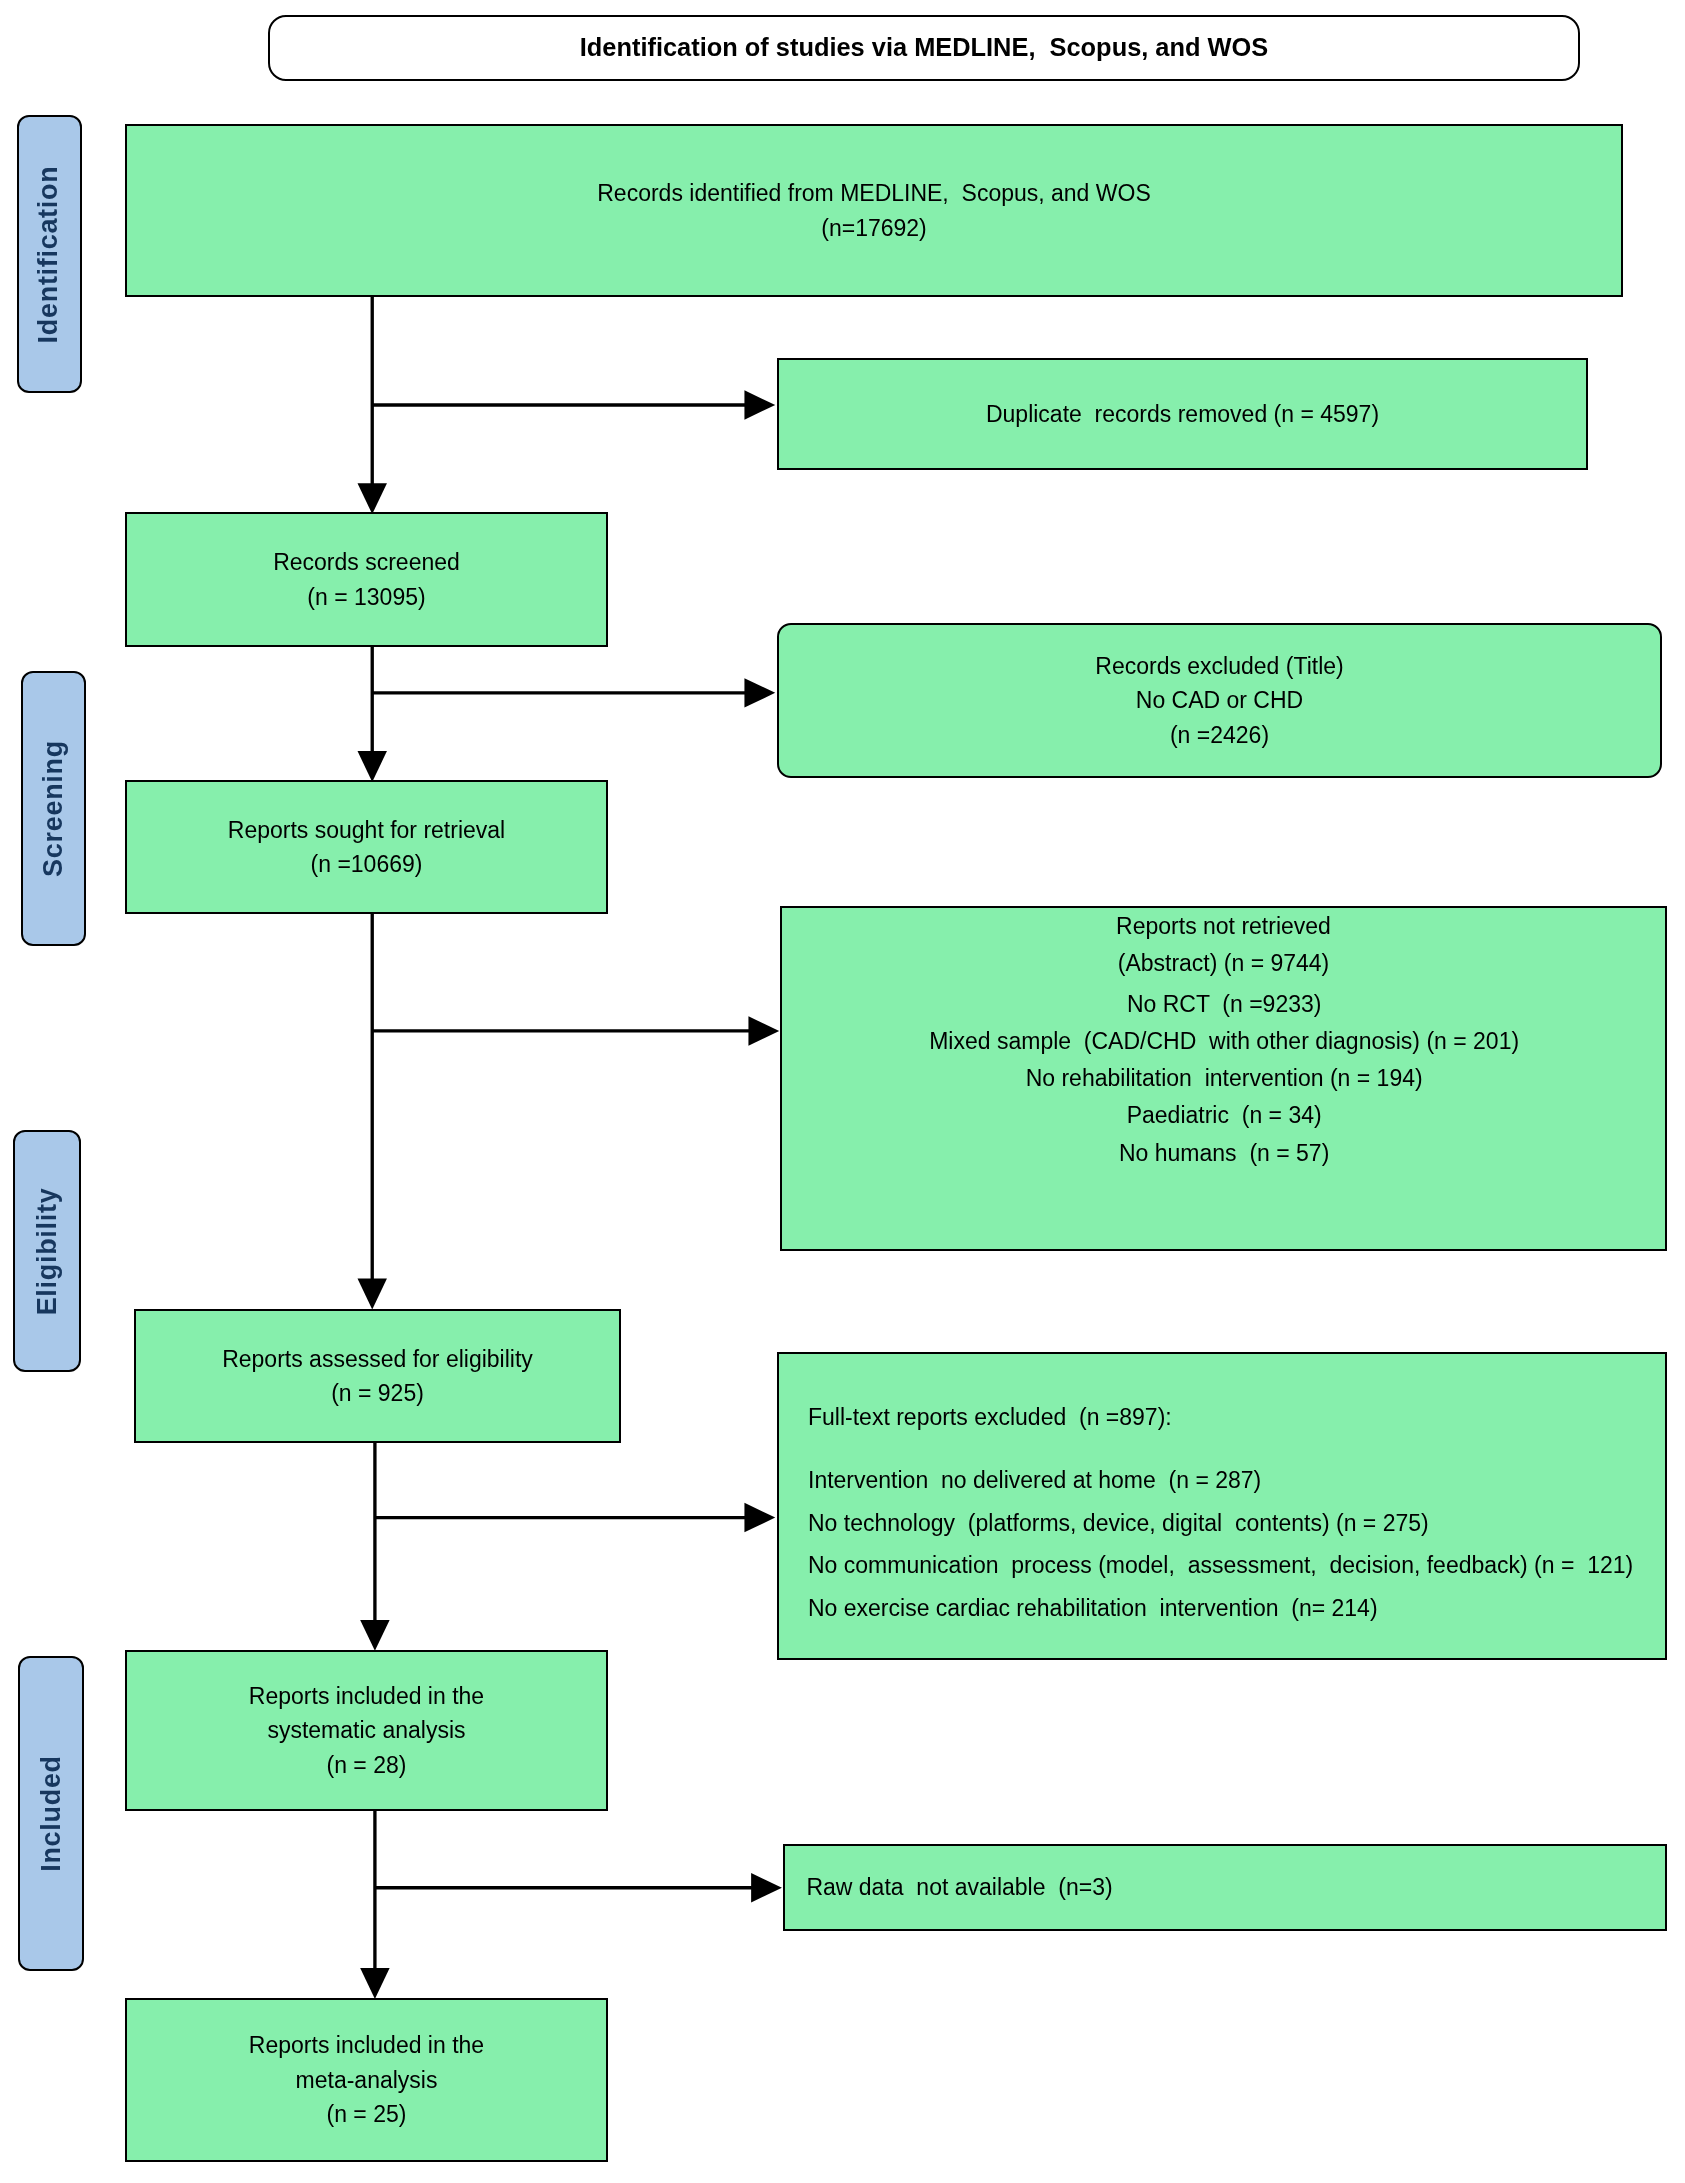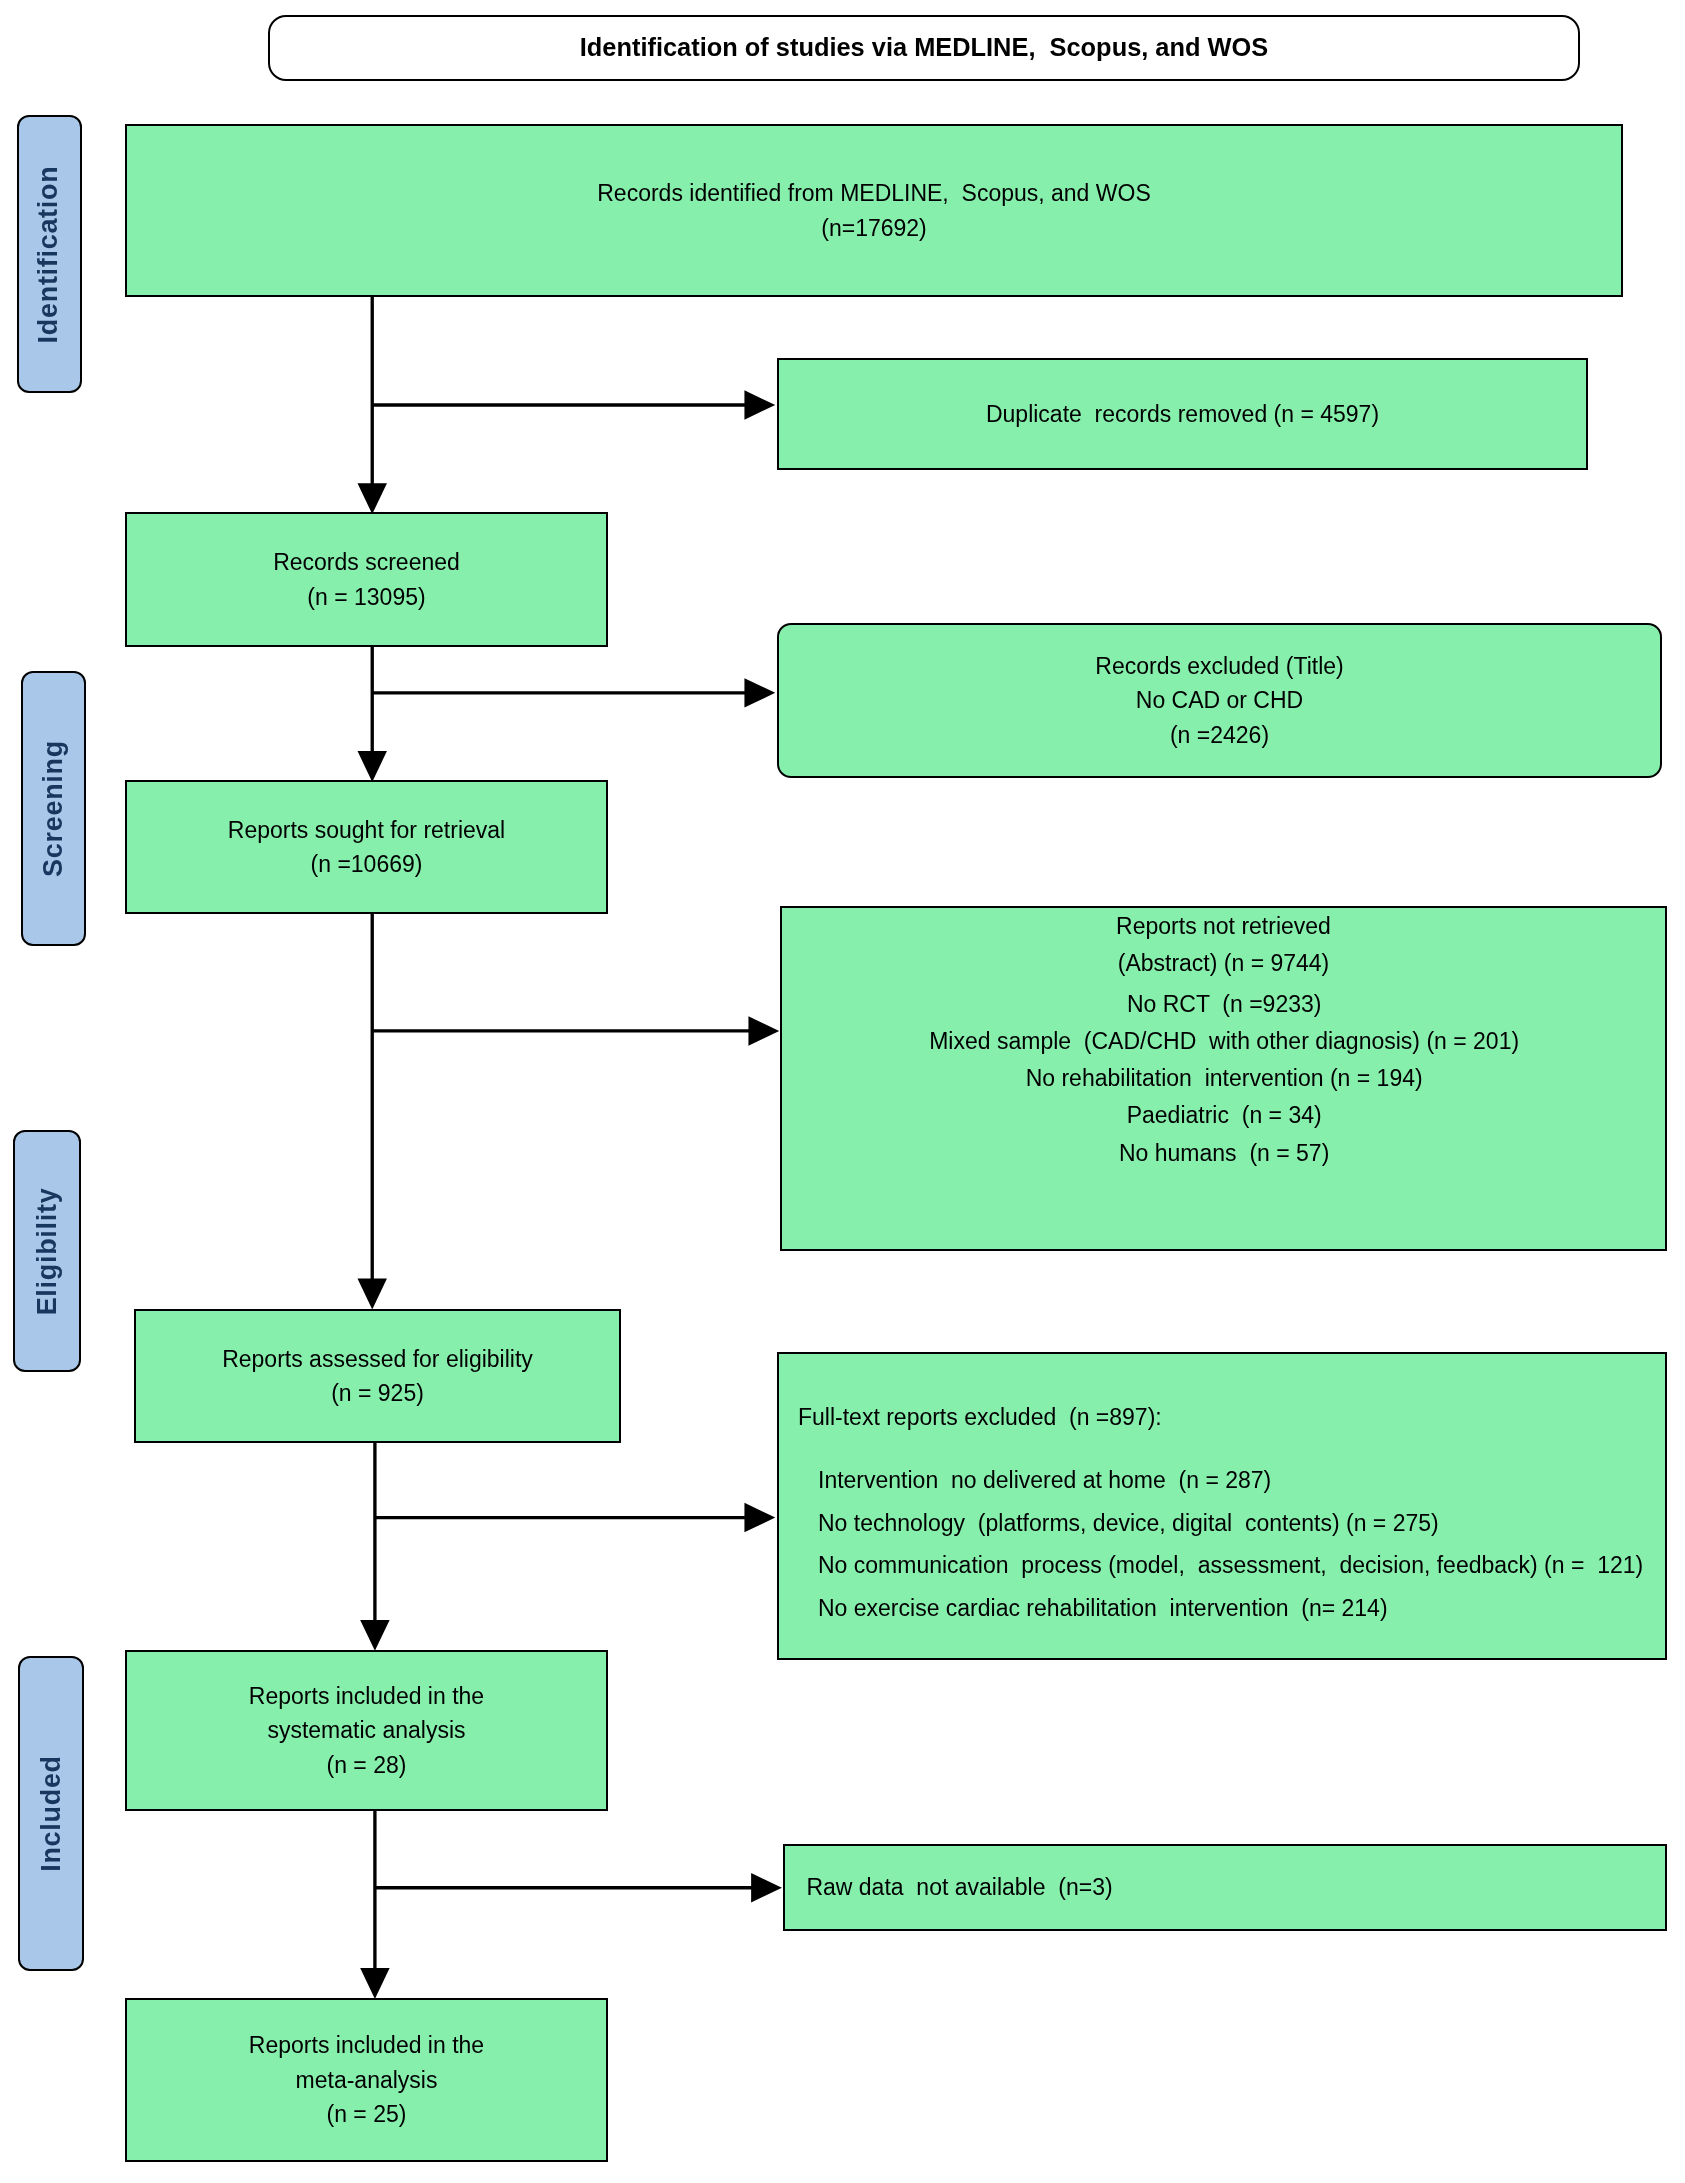--- a/index.html
+++ b/index.html
@@ -47,21 +47,21 @@
     text-align:center;white-space:pre-line;
     line-height:1.6;
   }
   .nr-list{
     text-align:center;padding:4px 6.7px 0 8px;line-height:1.62;
   }
   .nr-item{white-space:pre-wrap;}
   
   .ft-inner{padding:46px 20px 0 19px;text-align:left;}
   .ft-heading{white-space:pre-wrap;margin-bottom:29.5px;}
-  .ft-item{white-space:pre-wrap;margin-bottom:9.4px;line-height:1.45;margin-left:20px;}
+  .ft-item{white-space:pre-wrap;margin-bottom:9.4px;line-height:1.45;}
   
   .box.left-centered{
     display:flex;align-items:center;justify-content:flex-start;
     text-align:left;padding-left:21.4px;
   }
   svg.connectors{position:absolute;left:0;top:0;}
 </style>
 </head>
 <body>
 
@@ -176,21 +176,21 @@
 (Abstract) (n = 9744)</div>
     <div class="nr-list">
       <div class="nr-item">No RCT  (n =9233)</div>
       <div class="nr-item">Mixed sample  (CAD/CHD  with other diagnosis) (n = 201)</div>
       <div class="nr-item">No rehabilitation  intervention (n = 194)</div>
       <div class="nr-item">Paediatric  (n = 34)</div>
       <div class="nr-item">No humans  (n = 57)</div>
     </div>
   </div>
 
-  <div class="abs box" style="left:777px;top:1352px;width:890px;height:308px;">
+  <div class="abs box" style="left:777px;top:1352px;width:890px;height:308px;padding-left:10px;">
     <div class="ft-inner">
       <div class="ft-heading">Full-text reports excluded  (n =897):</div>
       <div class="ft-item">Intervention  no delivered at home  (n = 287)</div>
       <div class="ft-item">No technology  (platforms, device, digital  contents) (n = 275)</div>
       <div class="ft-item">No communication  process (model,  assessment,  decision, feedback) (n =  121)</div>
       <div class="ft-item">No exercise cardiac rehabilitation  intervention  (n= 214)</div>
     </div>
   </div>
 
   <div class="abs box left-centered" style="left:783px;top:1844px;width:884px;height:87px;">

